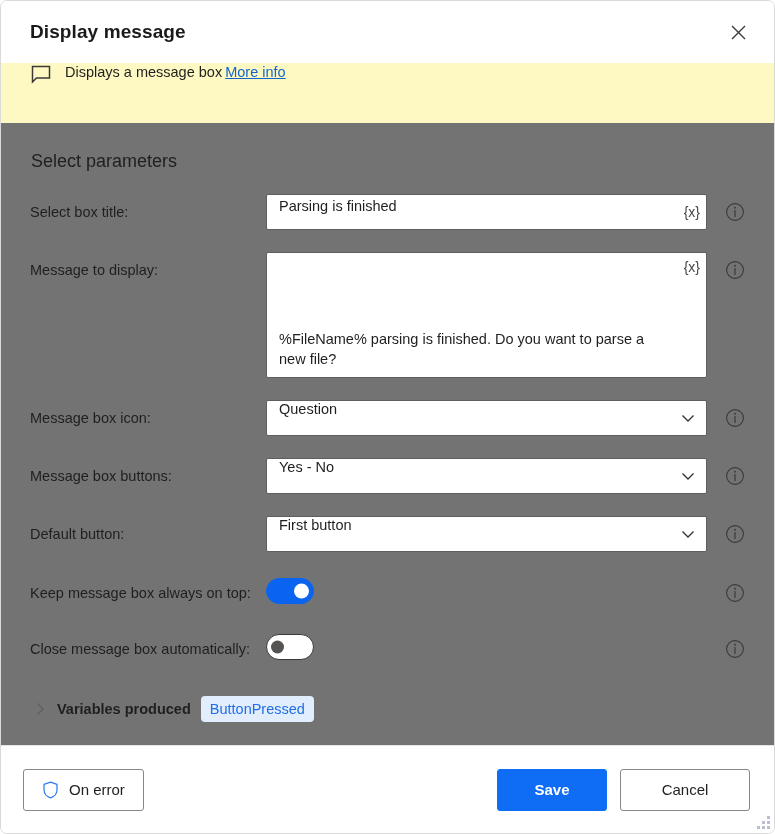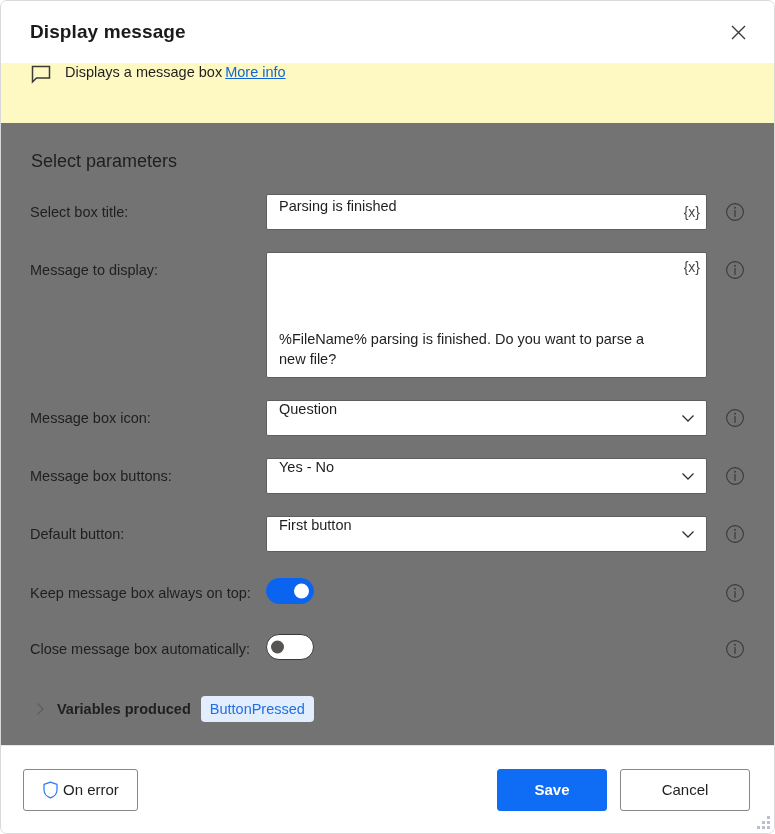--- a/index.html
+++ b/index.html
@@ -242,21 +242,21 @@
     display: inline-flex;
     align-items: center;
     justify-content: center;
     cursor: pointer;
     padding: 0 20px;
     border: 1px solid #8a8886;
     background: #ffffff;
     color: #201f1e;
     white-space: nowrap;
   }
-  .btn.onerror { gap: 4px; padding: 0 18px; }
+  .btn.onerror { gap: 10px; padding: 0 18px; }
   .btn.primary {
     background: #0f6cf5;
     border-color: #0f6cf5;
     color: #ffffff;
     font-weight: bold;
     width: 110px;
     padding: 0;
   }
   .btn.cancel { width: 130px; padding: 0; }
   .footer-spacer { flex: 1 1 auto; }

